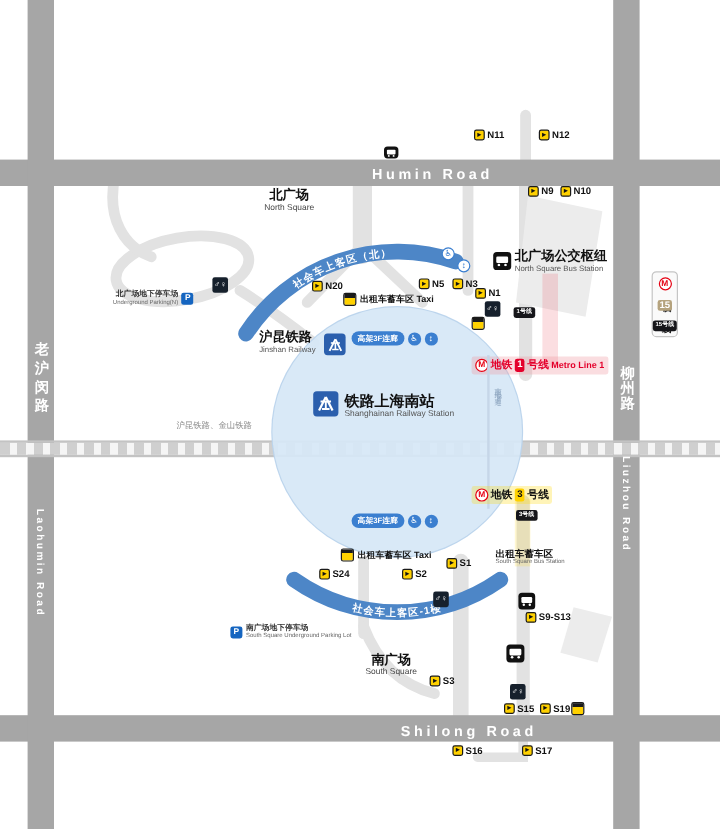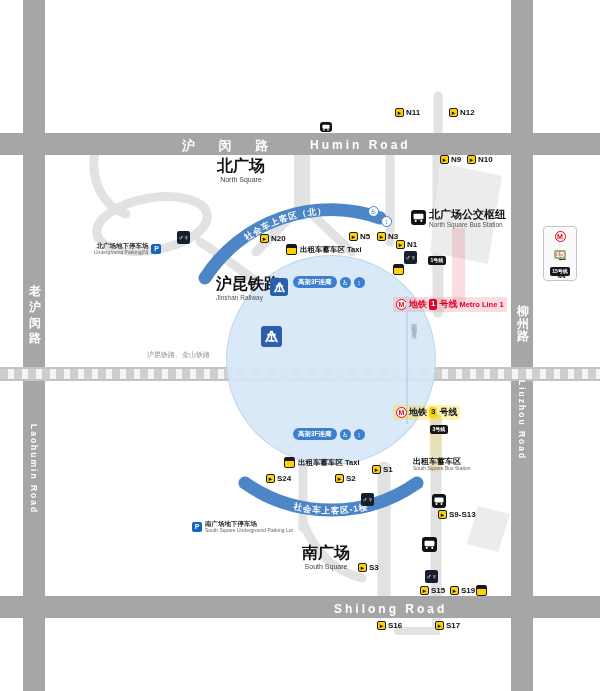--- a/index.html
+++ b/index.html
@@ -7,21 +7,21 @@
   body{font-family:"Liberation Sans","DejaVu Sans",sans-serif}
   .stage{position:relative;width:600px;height:691px;background:#fff;overflow:hidden}
   .abs{position:absolute}
   .lbl{line-height:1.18}
   .tc{text-align:center}
   .road-zh{color:#fff;font-weight:bold;font-size:13px;letter-spacing:10px;white-space:nowrap}
   .road-en{color:#fff;font-weight:bold;font-size:12px;letter-spacing:3px;white-space:nowrap}
   .vert{writing-mode:vertical-rl;text-orientation:upright}
   .vert-rot{writing-mode:vertical-rl}
   .zh-12{font-size:12.5px;font-weight:bold;color:#111;white-space:nowrap}
-  .zh-11{font-size:16px;font-weight:bold;color:#111;white-space:nowrap}
+  .zh-11{font-size:11px;font-weight:bold;color:#111;white-space:nowrap}
   .zh-10{font-size:11px;font-weight:bold;color:#111;white-space:nowrap}
   .zh-8{font-size:8px;font-weight:bold;color:#111;white-space:nowrap}
   .zh-7{font-size:6.5px;font-weight:bold;color:#333;white-space:nowrap}
   .en-7{font-size:7px;color:#444;white-space:nowrap}
   .en-6{font-size:6.5px;color:#555;white-space:nowrap}
   .en-5{font-size:5px;color:#666;white-space:nowrap}
   .note{font-size:7px;color:#8a8a8a;white-space:nowrap}
   .exit{display:flex;align-items:center;gap:2px}
   .exit-ico{width:9px;height:9px;background:#ffd100;border:1px solid #1a1a1a;border-radius:2px;
     display:flex;align-items:center;justify-content:center;flex:none}
@@ -46,21 +46,21 @@
     font-weight:bold;white-space:nowrap}
   .mline{display:flex;align-items:center;gap:2px;padding:1px 3px;border-radius:2px;white-space:nowrap}
   .mline .t{font-size:9px;font-weight:bold}
   .l1{background:rgba(240,150,160,.32)}
   .l1 .t{color:#e4002b}
   .l3{background:rgba(255,215,0,.28)}
   .l3 .t{color:#111}
   .numbox{font-size:8px;font-weight:bold;padding:0 2px;border-radius:2px;line-height:1.3}
   .n1box{background:#e4002b;color:#fff}
   .n3box{background:#ffd100;color:#111}
-  .l15{width:34px;background:#fafafa;border:1px solid #c5c5c5;border-radius:4px;display:flex;
+  .l15{width:22px;background:#fafafa;border:1px solid #c5c5c5;border-radius:4px;display:flex;
     flex-direction:column;align-items:center;gap:3px;padding:4px 0}
   .v8{writing-mode:vertical-rl;text-orientation:upright;font-size:8px;font-weight:bold;color:#222;letter-spacing:1px}
   .n15box{background:#b5a37e;color:#fff;font-size:8px;font-weight:bold;padding:0 2px;border-radius:2px}
   .railway{left:0;top:367px;width:600px;height:14px;border-top:2px solid #c3c3c3;border-bottom:2px solid #c3c3c3;
     background:repeating-linear-gradient(90deg,#cfcfcf 0 8px,#f5f5f5 8px 14px)}
   .circle{left:226px;top:255px;width:210px;height:210px;border-radius:50%;
     background:rgba(214,231,246,.93);border:1px solid rgba(170,200,230,.6)}
   .band-pink{background:rgba(231,72,86,.18)}
   .band-yellow{background:rgba(255,209,0,.18)}
   .passage-line{width:1.5px;background:#c6d6e8}
@@ -114,21 +114,20 @@
     <text font-size="8.5" fill="#ffffff" font-weight="bold" letter-spacing="1">
       <textPath href="#arcN" startOffset="50%" text-anchor="middle">社会车上客区（北）</textPath>
     </text>
     <path d="M245,483 A150,150 0 0 0 417,483" stroke="#4d86c7" stroke-width="13" fill="none" stroke-linecap="round"></path>
     <path id="arcS" d="M266,499 A153,153 0 0 0 396,499" fill="none"></path>
     <text font-size="8.5" fill="#ffffff" font-weight="bold" letter-spacing="1">
       <textPath href="#arcS" startOffset="50%" text-anchor="middle">社会车上客区-1楼</textPath>
     </text>
   </svg>
 
-  <div class="abs road-zh" style="left:182px;top:137px">沪 闵 路</div>
   <div class="abs road-en" style="left:310px;top:138px">Humin Road</div>
   <div class="abs road-en" style="left:334px;top:602px">Shilong Road</div>
   <div class="abs road-zh vert" style="left:26px;top:274px;letter-spacing:16px;font-size:12px">老沪闵路</div>
   <div class="abs road-en vert-rot" style="left:29px;top:424px;font-size:8.5px;letter-spacing:2px">Laohumin Road</div>
   <div class="abs road-zh vert" style="left:514px;top:294px;letter-spacing:13px;font-size:12px">柳州路</div>
   <div class="abs road-en vert-rot" style="left:517px;top:380px;font-size:8.5px;letter-spacing:2px">Liuzhou Road</div>
 
   <div class="abs bus-ico" style="left:320px;top:122px;width:12px;height:10px">
     <svg width="8" height="7" viewBox="0 0 10 8">
         <rect x="0.5" y="0.5" width="9" height="5" rx="1" fill="#fff"></rect>
@@ -241,20 +240,24 @@
   </div>
 
   <div class="abs note" style="left:147px;top:350px">沪昆铁路、金山铁路</div>
 
   <div class="abs cr-logo" style="left:261px;top:326px;width:21px;height:21px">
     <svg width="15" height="15" viewBox="0 0 24 24" fill="none">
         <path d="M12 3 L3 21 M12 3 L21 21" stroke="#fff" stroke-width="3"></path>
         <path d="M5 9 H19 M12 9 V19 M7 19 H17" stroke="#fff" stroke-width="2.5"></path>
       </svg>
   </div>
+  <div class="abs lbl" style="left:287px;top:327px">
+    <div class="zh-12">铁路上海南站</div>
+    <div class="en-7" style="color:#555">Shanghainan Railway Station</div>
+  </div>
 
   <div class="abs passage-line" style="left:406px;top:296px;height:128px"></div>
   <div class="abs passage-txt" style="left:409px;top:318px">南北地下通道</div>
 
   <div class="abs row" style="left:293px;top:428px">
     <span class="pill">高架3F连廊</span>
     <span class="dot">♿</span>
     <span class="dot">↕</span>
   </div>
 

